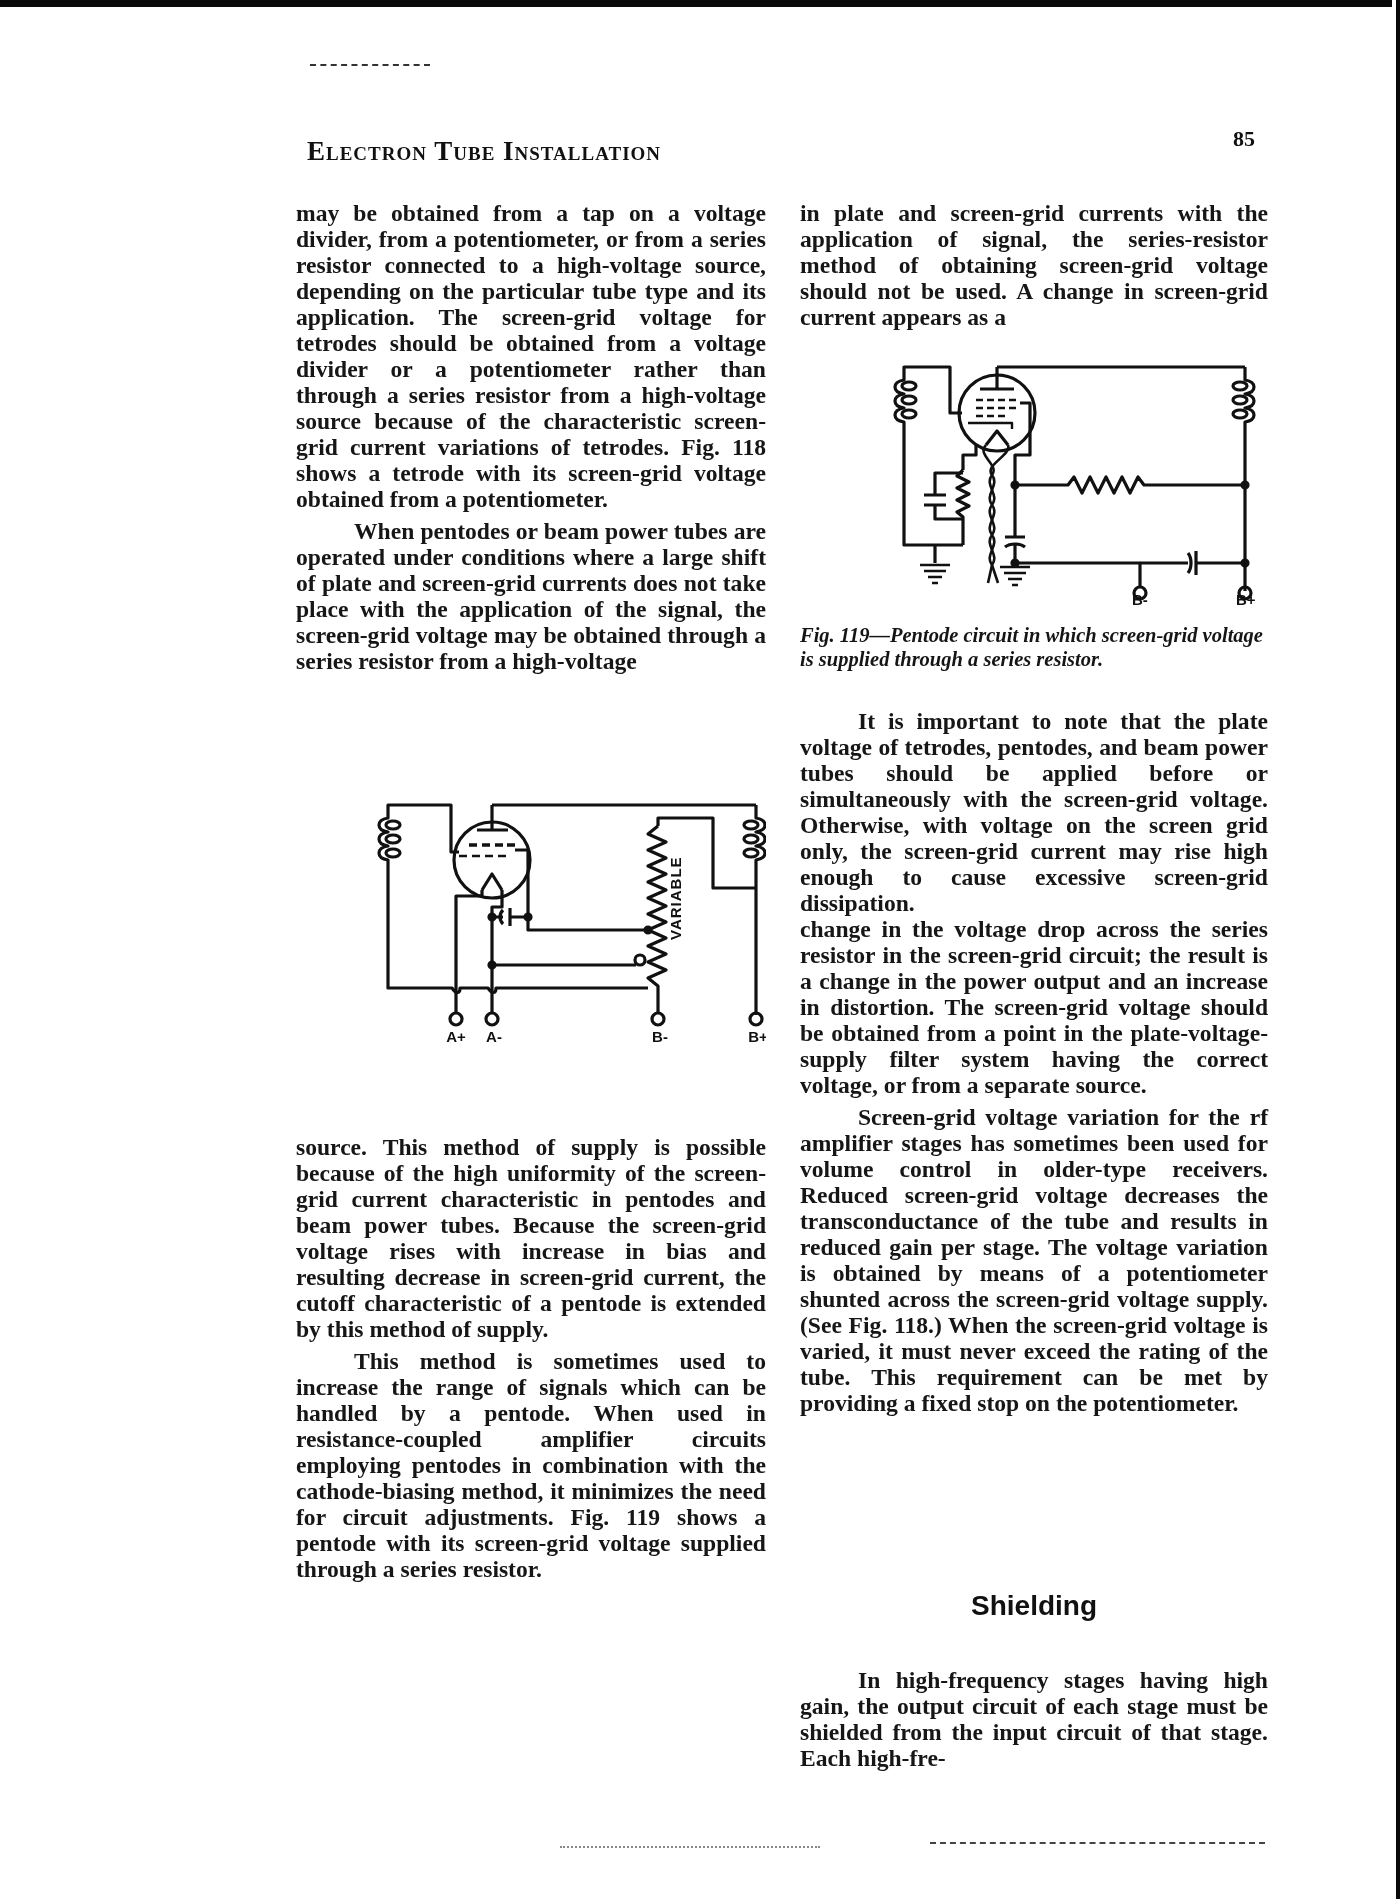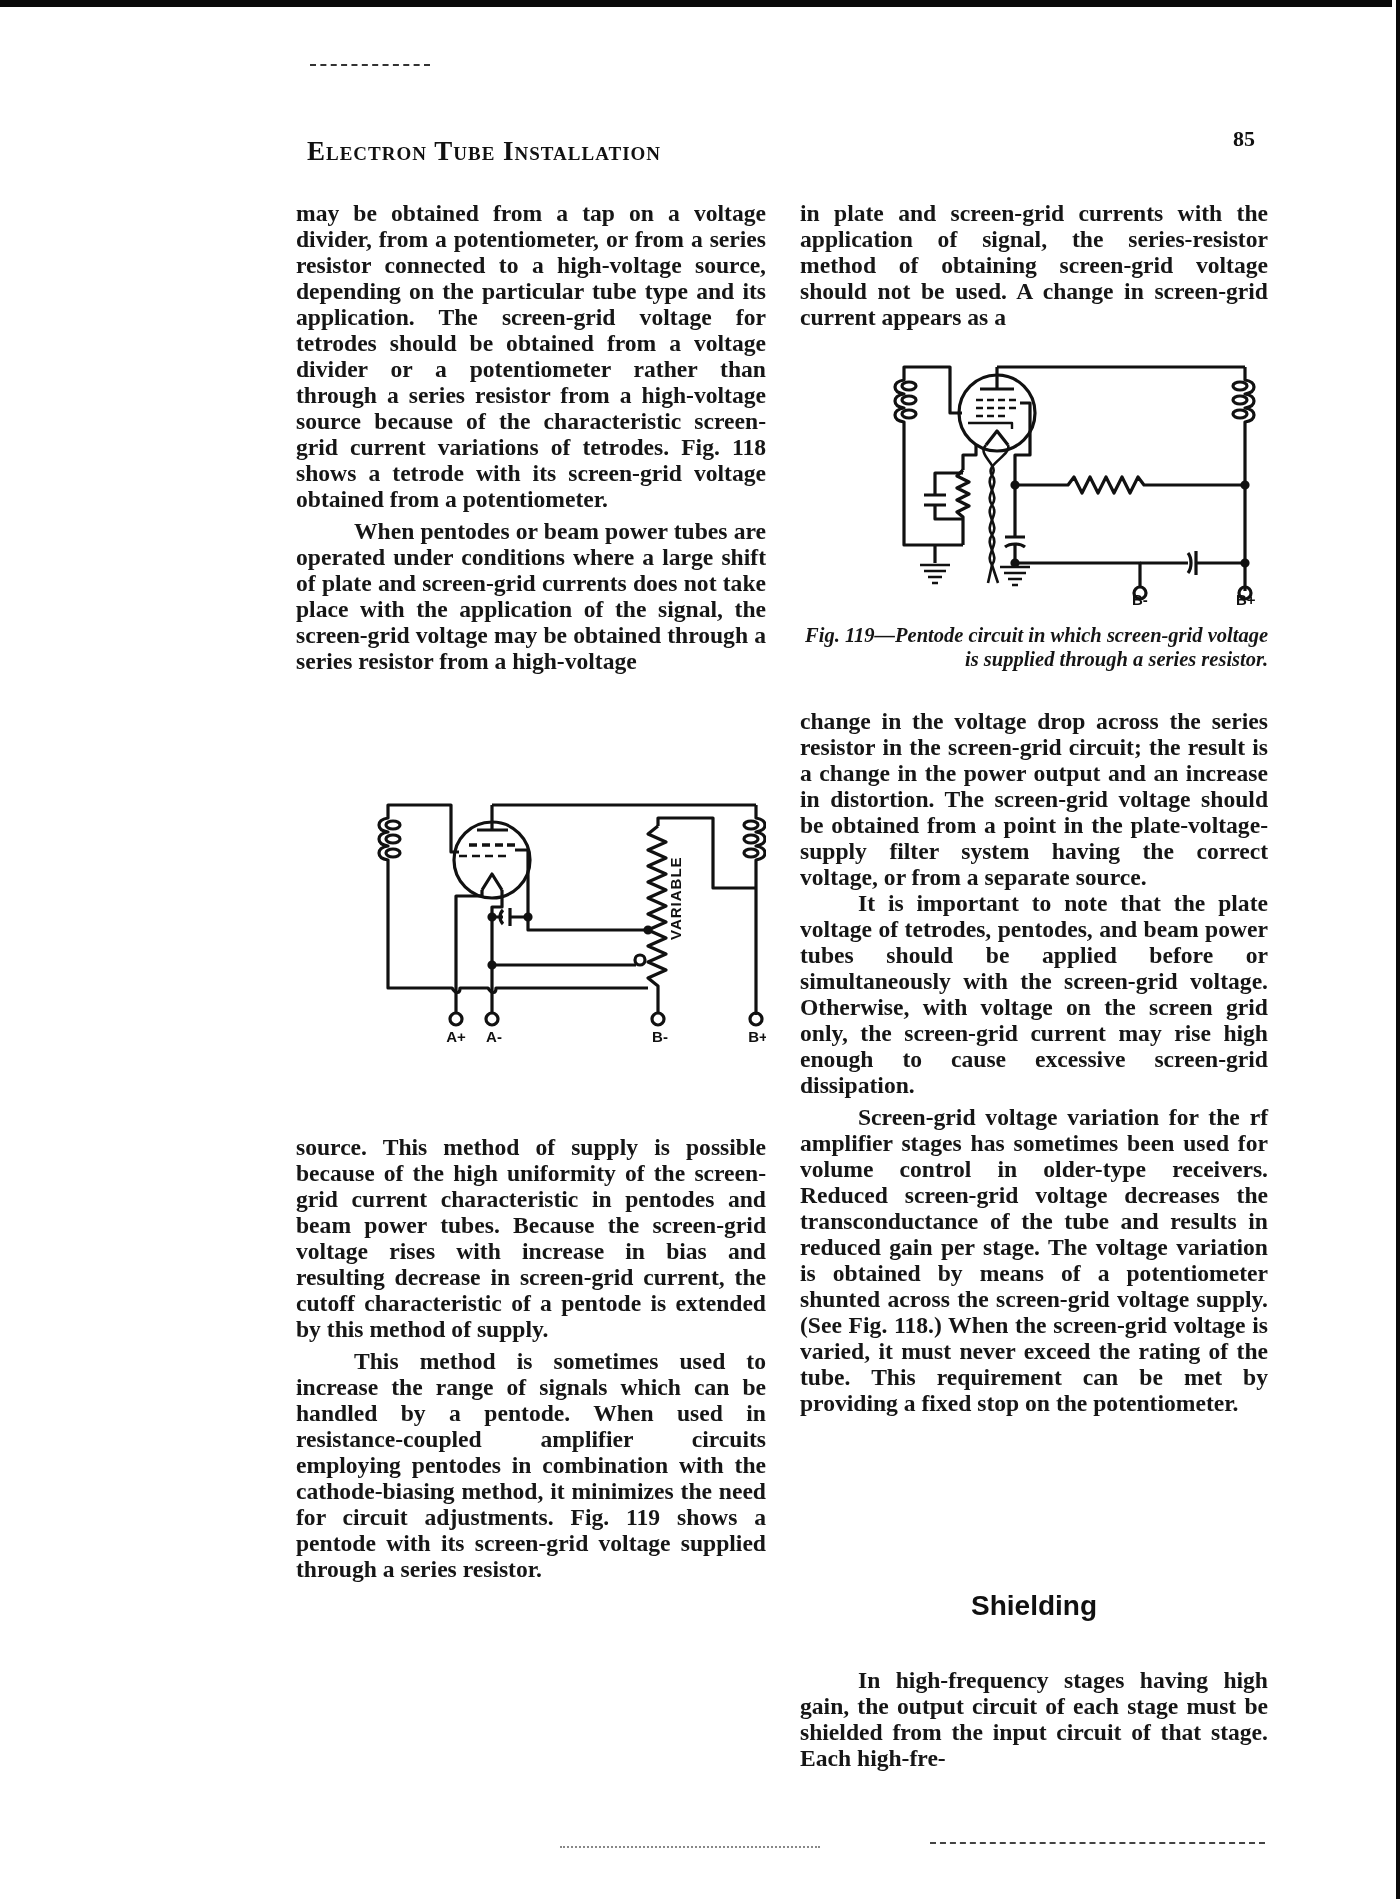--- a/index.html
+++ b/index.html
@@ -34,21 +34,21 @@
   }
   p.indent { text-indent: 58px; }
   p.noindent { text-indent: 0; }
   p.gap { margin-top: 6px; }
   b.runin { font-weight: 900; }
 
   .figure { position: absolute; }
   .figure svg { display: block; }
   .caption {
     font-family: "Liberation Serif", serif; font-style: italic; font-weight: bold;
-    font-size: 20.5px; line-height: 24px; text-align: right; color: #151515;
+    font-size: 20.5px; line-height: 24px; text-align: left; color: #151515;
   }
 
   .heading-shielding {
     position: absolute; left: 800px; top: 1590px; width: 468px; text-align: center;
     font-family: Liberation Sans, sans-serif; font-weight: bold; font-size: 28px; color: #111;
   }
 </style>
 </head>
 <body>
 
@@ -195,22 +195,22 @@
     <circle cx="445" cy="238" r="6"></circle>
   </svg>
   <div style="position:relative; height:0;">
     <span style="position:absolute; left:332px; top:-14px; font-family:'Liberation Sans',sans-serif; font-weight:bold; font-size:15px;">B-</span>
     <span style="position:absolute; left:436px; top:-14px; font-family:'Liberation Sans',sans-serif; font-weight:bold; font-size:15px;">B+</span>
   </div>
   <div class="caption" style="margin-top:18px;">Fig. 119—Pentode circuit in which screen-grid voltage is supplied through a series resistor.</div>
 </div>
 
 <div class="col col-right" style="top:708px;">
+  <p class="body indent">It is important to note that the plate voltage of tetrodes, pentodes, and beam power tubes should be applied before or simultaneously with the screen-grid voltage. Otherwise, with voltage on the screen grid only, the screen-grid current may rise high enough to cause excessive screen-grid dissipation.</p>
   <p class="body noindent">change in the voltage drop across the series resistor in the screen-grid circuit; the result is a change in the power output and an increase in distortion. The screen-grid voltage should be obtained from a point in the plate-voltage-supply filter system having the correct voltage, or from a separate source.</p>
-  <p class="body indent">It is important to note that the plate voltage of tetrodes, pentodes, and beam power tubes should be applied before or simultaneously with the screen-grid voltage. Otherwise, with voltage on the screen grid only, the screen-grid current may rise high enough to cause excessive screen-grid dissipation.</p>
   <p class="body indent gap"><b class="runin">Screen-grid voltage variation</b><span> for the rf amplifier stages has sometimes been used for volume control in older-type receivers. Reduced screen-grid voltage decreases the transconductance of the tube and results in reduced gain per stage. The voltage variation is obtained by means of a potentiometer shunted across the screen-grid voltage supply. (See Fig. 118.) When the screen-grid voltage is varied, it must never exceed the rating of the tube. This requirement can be met by providing a fixed stop on the potentiometer.</span></p>
 </div>
 
 <div class="heading-shielding">Shielding</div>
 
 <div class="col col-right" style="top:1667px;">
   <p class="body indent">In high-frequency stages having high gain, the output circuit of each stage must be shielded from the input circuit of that stage. Each high-fre-</p>
 </div>
 
 </body></html>

